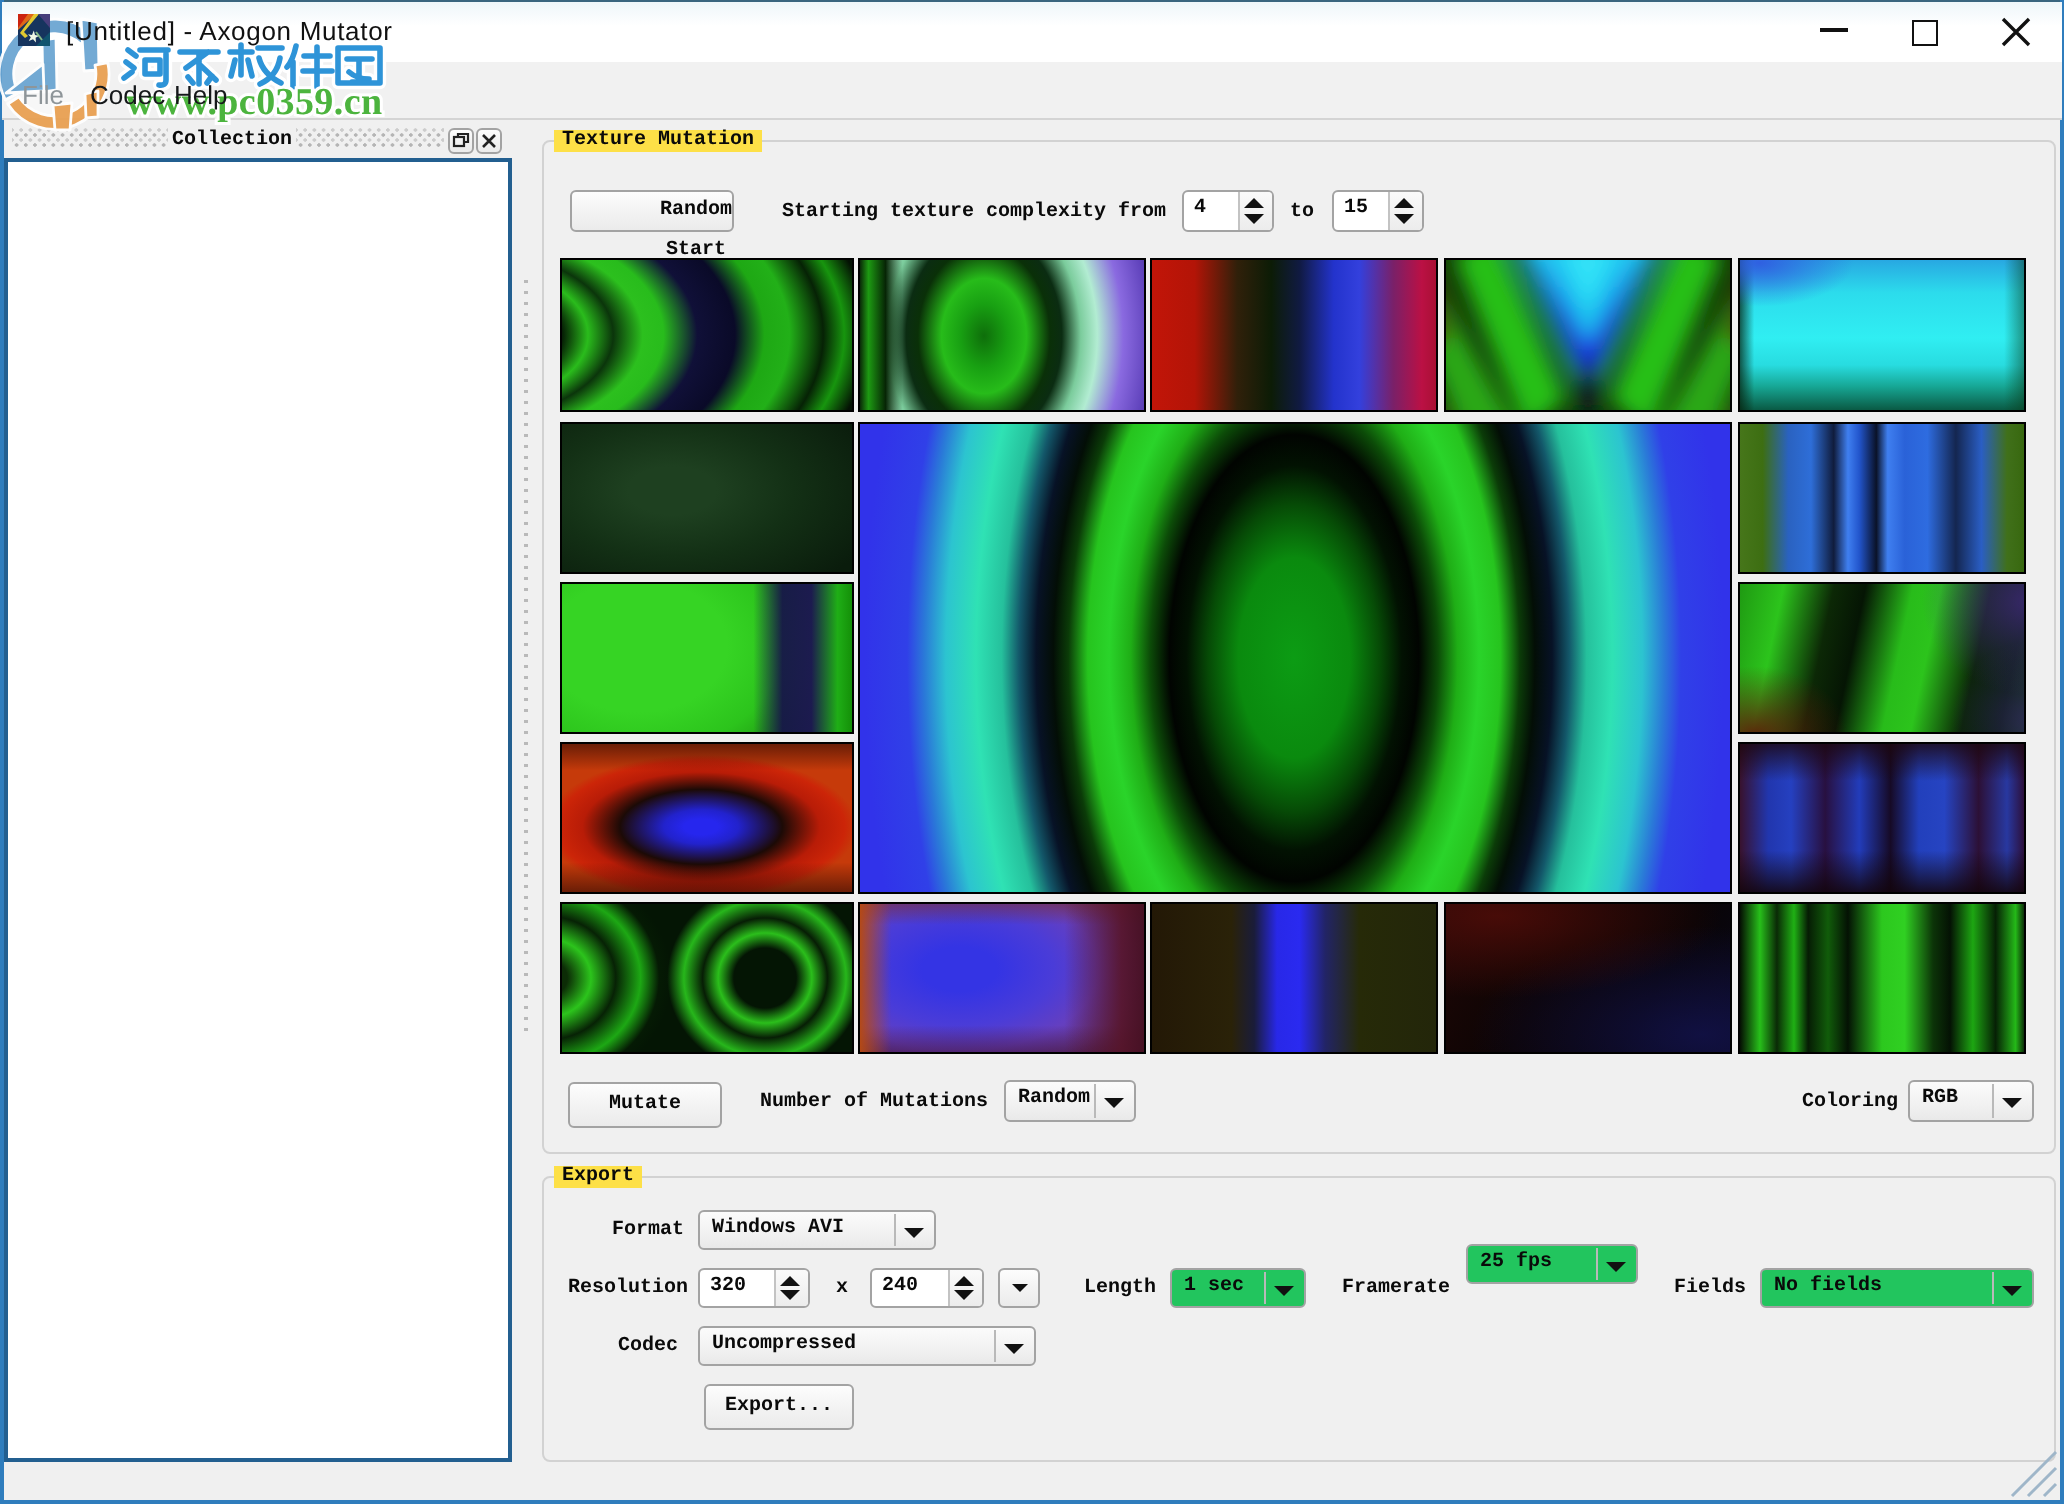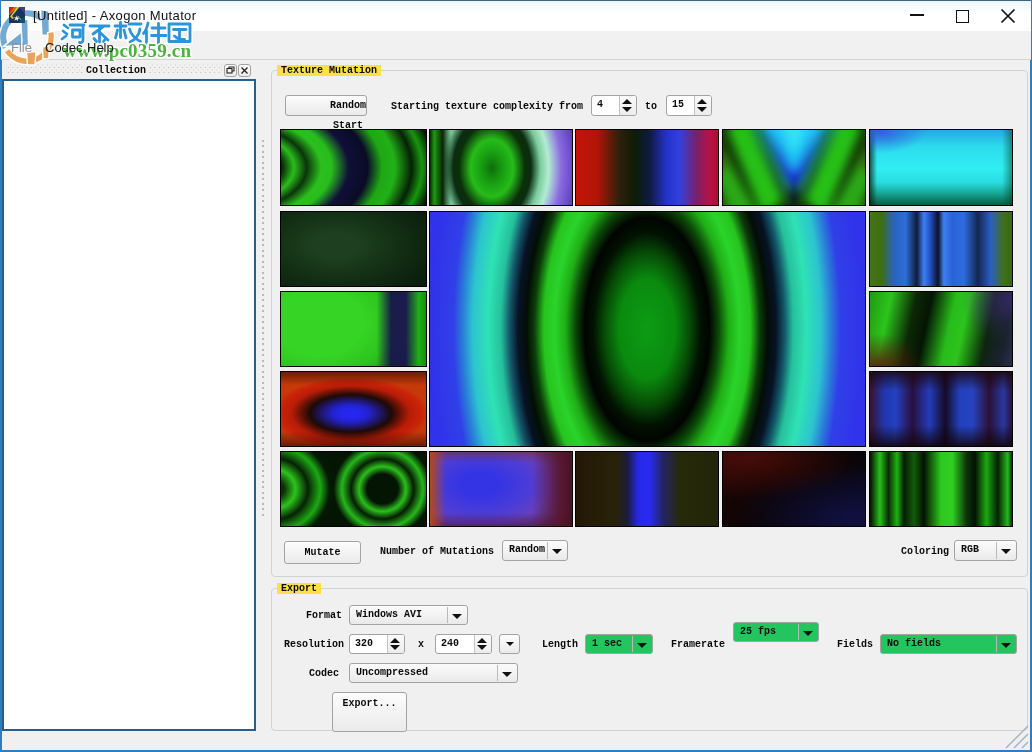--- a/index.html
+++ b/index.html
@@ -183,21 +183,21 @@
     <span class="ar"></span>
   </div>
 
 <div class="lbl" style="left:309px;top:668px;">Codec</div>
 <div class="combo" style="left:349px;top:663px;width:169px;height:20px;">
     <span class="tx">Uncompressed</span>
     <span class="sep"></span>
     <span class="ar"></span>
   </div>
 
-<div class="btn" style="left:332px;top:692px;width:75px;height:40px;line-height:22px;">Export...</div>
+<div class="btn" style="left:352px;top:692px;width:75px;height:23px;line-height:22px;">Export...</div>
 
 <svg class="abs" style="left:1004px;top:724px" width="26" height="26">
  <path d="M24 2 L2 24 M24 10 L10 24 M24 18 L18 24" stroke="#9fb6c9" stroke-width="1.5"></path>
 </svg>
 
 <svg class="abs" style="left:0;top:0;z-index:4" width="260" height="130" id="wm">
 
  <g opacity="0.92">
   <circle cx="27" cy="37" r="28" fill="rgba(255,255,255,0.45)"></circle>
   <g stroke="#fff" stroke-width="1.4" stroke-linejoin="round">

